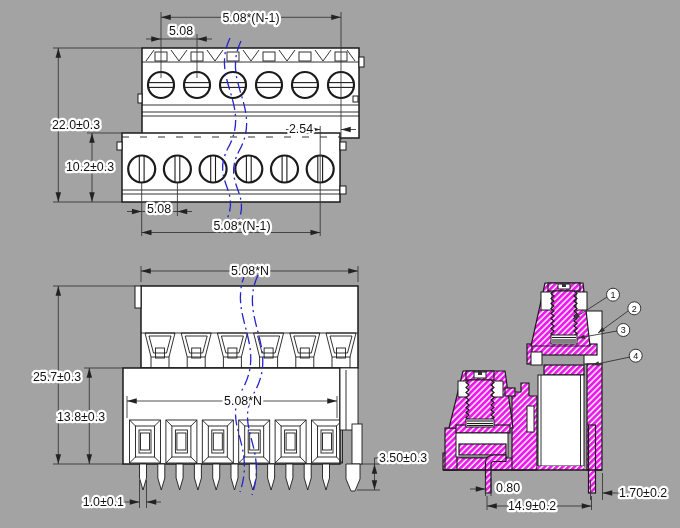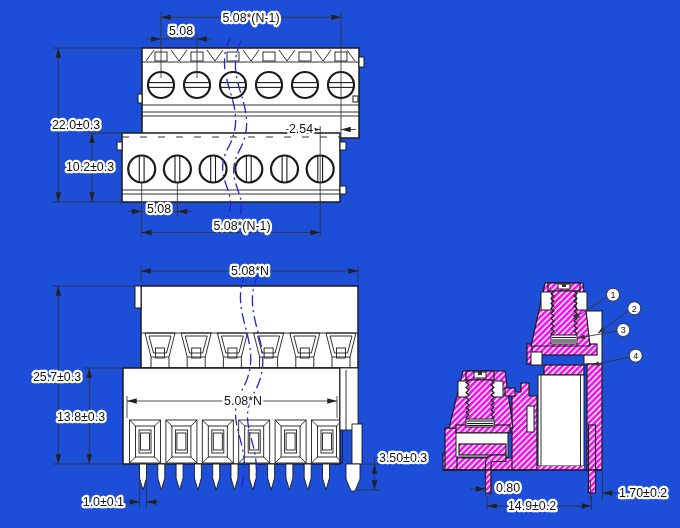--- a/index.html
+++ b/index.html
@@ -1,21 +1,21 @@
 <!DOCTYPE html>
 <html style="--hatch-magenta: #ed1aed; --break-blue: #2323cf; --line: #1b1b1b;"><head>
 <meta charset="utf-8">
 <style>
 :root{
   --hatch-magenta:#ed1aed;
   --break-blue:#2323cf;
   --line:#1b1b1b;
 }
 html,body{margin:0;padding:0;background:#fff;}
-.canvas{position:relative;width:680px;height:528px;background:#1d4ed8;overflow:hidden;}
+.canvas{position:relative;width:680px;height:528px;background:#a3a3a3;overflow:hidden;}
 svg{position:absolute;inset:0;}
 .ol{stroke:var(--line);fill:#fff;stroke-width:1.5;}
 .ln{stroke:var(--line);fill:none;stroke-width:1.5;}
 .thin{stroke-width:0.9;}
 .scrc{fill:#fff;stroke:var(--line);stroke-width:2.2;}
 .scrl{stroke:var(--line);stroke-width:1.1;}
 .hatch{fill:url(#hz);stroke:var(--line);stroke-width:1.2;}
 .hatchn{fill:url(#hz);stroke:none;}
 .wht{fill:#fff;stroke:var(--line);stroke-width:1.0;}
 .mag{fill:var(--hatch-magenta);}

